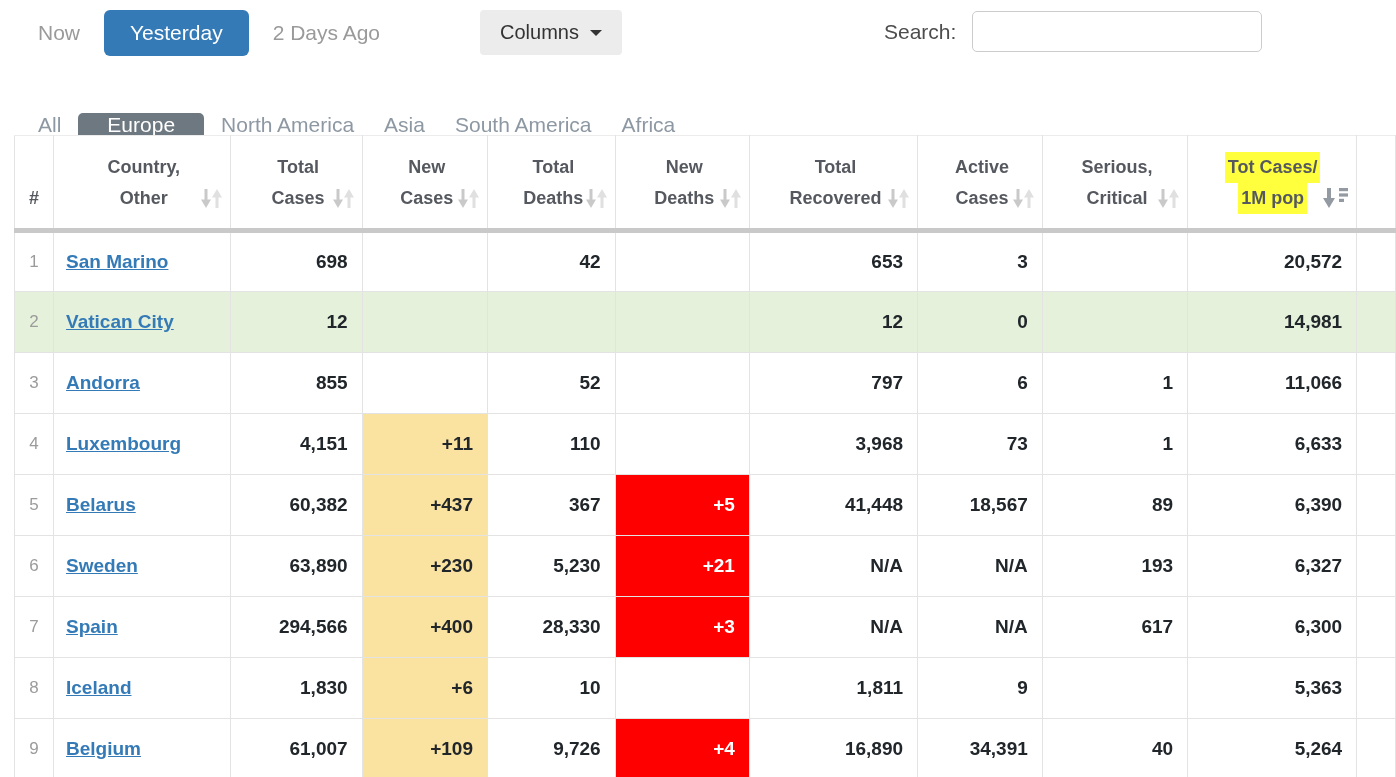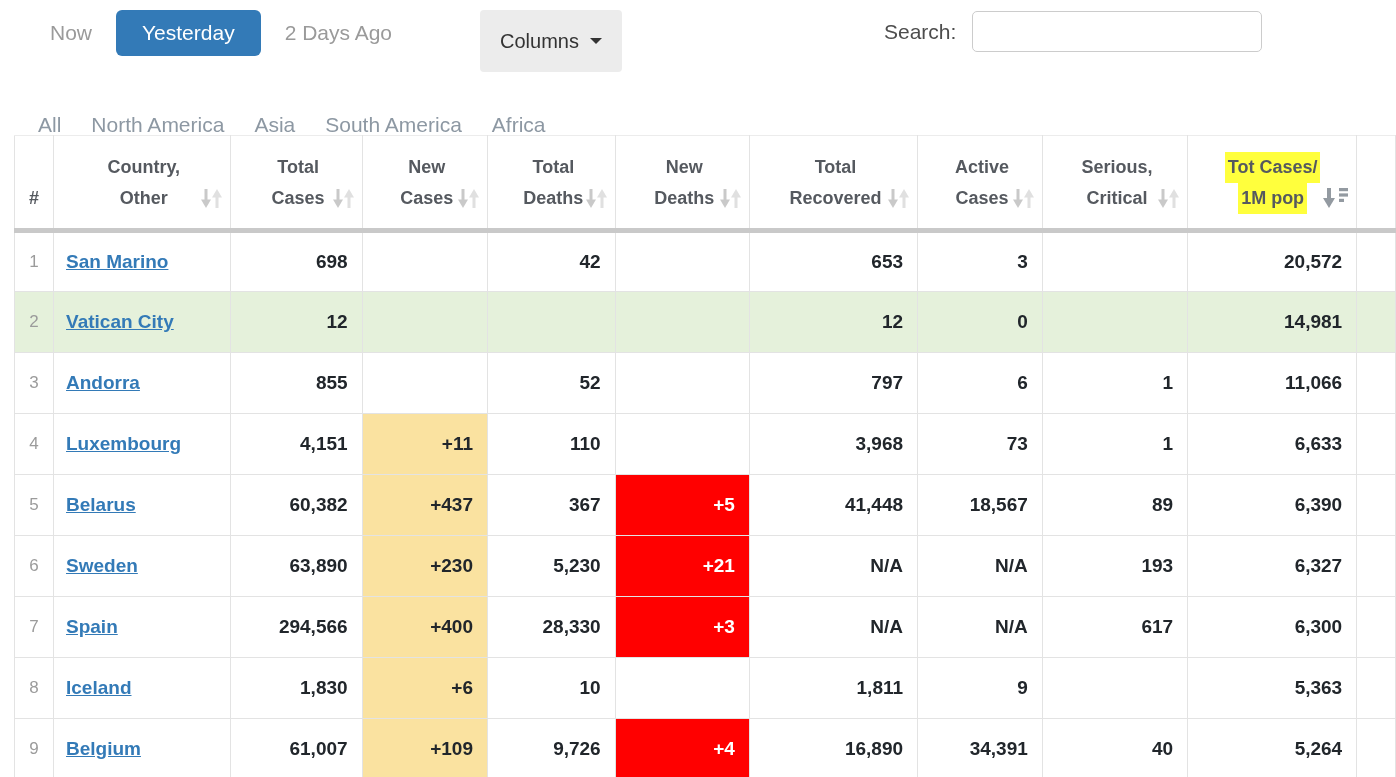--- a/index.html
+++ b/index.html
@@ -3,32 +3,32 @@
 <meta charset="utf-8">
 <style>
   * { box-sizing: border-box; }
   html,body { margin:0; padding:0; }
   body {
     width:1396px; height:777px; overflow:hidden; position:relative;
     background:#fff; font-family:"Liberation Sans", sans-serif;
   }
 
   
-  .time-tabs { position:absolute; left:50px; top:10px; height:46px; display:flex; align-items:center; }
+  .time-tabs { position:absolute; left:38px; top:10px; height:46px; display:flex; align-items:center; }
   .time-tab {
     font-size:21px; color:#9a9a9a; padding:0 24px; height:46px;
     display:flex; align-items:center; cursor:pointer; white-space:nowrap;
   }
   .time-tab:first-child { padding-left:0; }
   .time-tab.active {
     background:var(--accent-blue,#337ab7); color:#fff; border-radius:6px; padding:0 26px;
   }
 
   .columns-btn {
-    position:absolute; left:480px; top:10px; height:62px; padding:0 20px;
+    position:absolute; left:480px; top:10px; height:45px; padding:0 20px;
     background:#ececec; border:none; border-radius:4px;
     font-size:20px; color:#333; font-family:inherit;
     display:flex; align-items:center; gap:11px; cursor:pointer;
   }
   .caret {
     width:0; height:0; display:inline-block;
     border-left:6px solid transparent; border-right:6px solid transparent;
     border-top:6px solid #333;
   }
 
@@ -98,20 +98,21 @@
   <span class="caret"></span>
 </button>
 
 <div class="search-wrap">
   <span class="search-label">Search:</span>
   <input class="search-input" type="text" value="" style="">
 </div>
 
 <div class="region-tabs" id="region-tabs">
     <div class="region-tab">All</div>
+    <div class="region-tab active">Europe</div>
     <div class="region-tab">North America</div>
     <div class="region-tab">Asia</div>
     <div class="region-tab">South America</div>
     <div class="region-tab">Africa</div>
   </div>
 
 <table class="covid-table">
   <colgroup id="cols">
       <col style="width: 41px;">
       <col style="width: 179px;">

